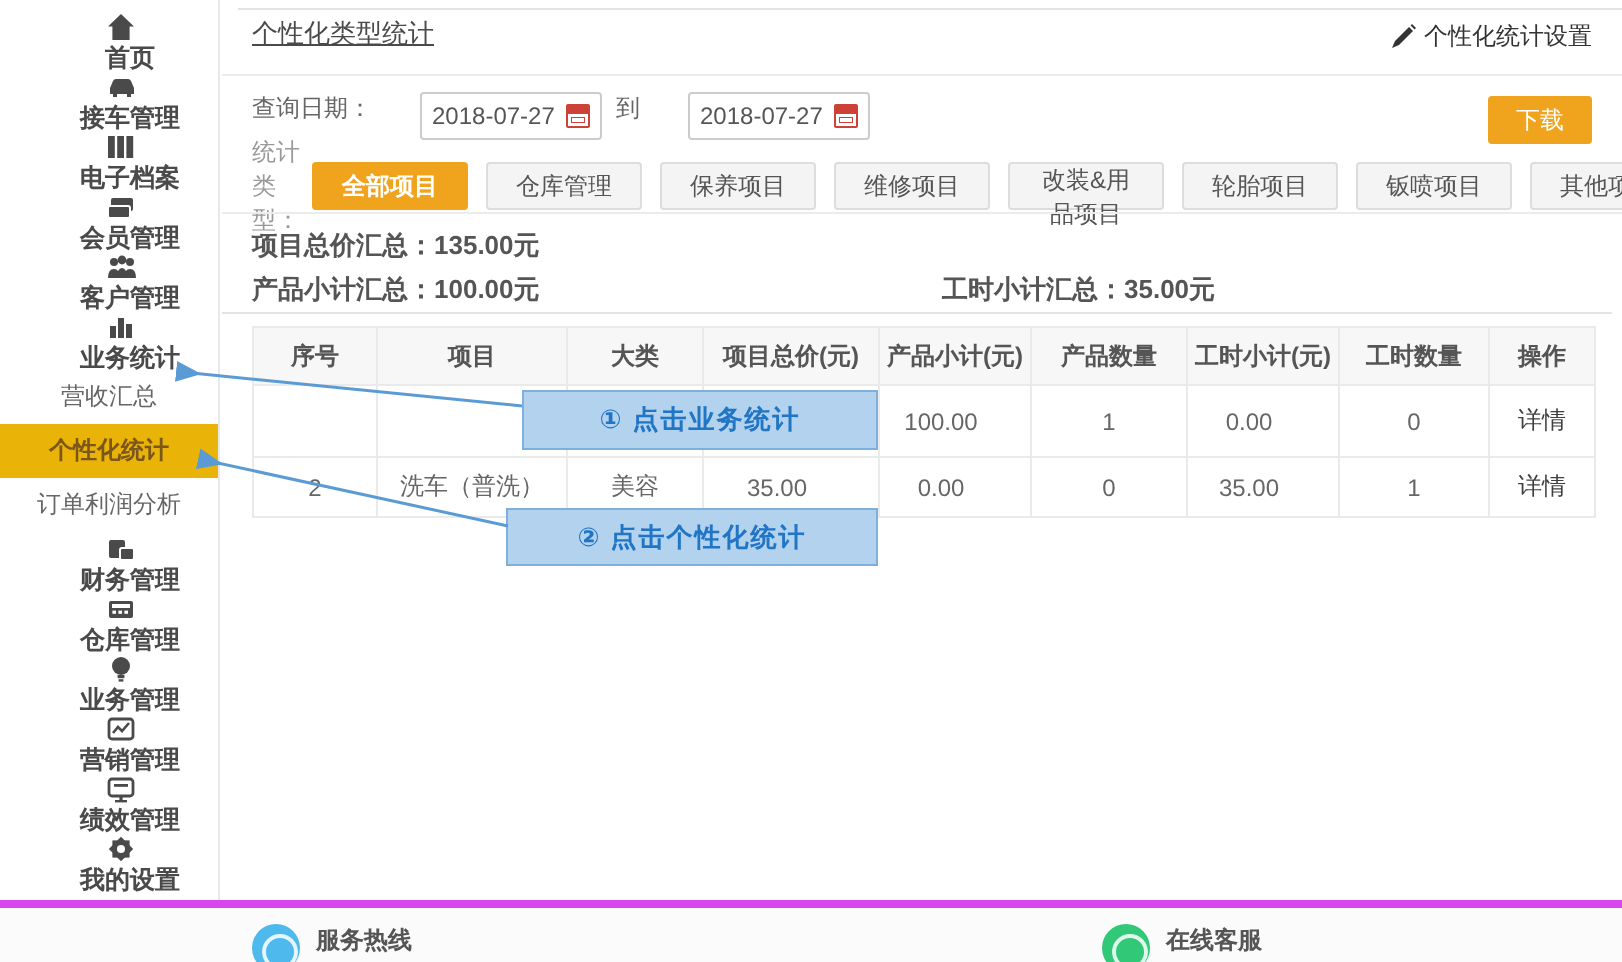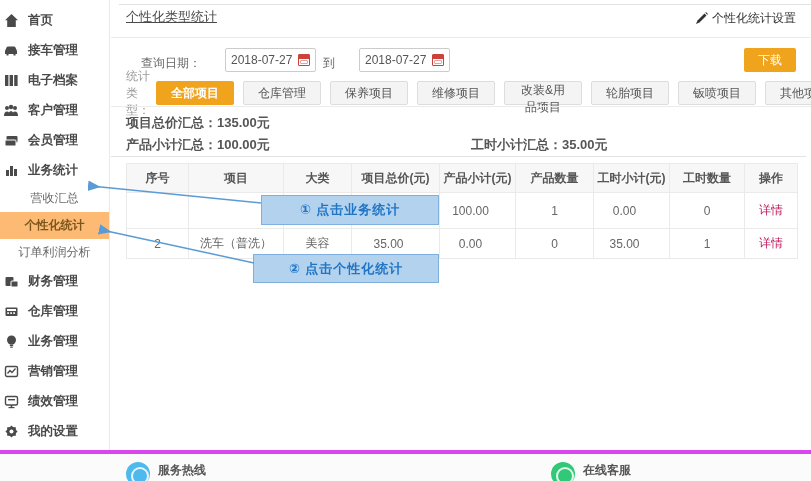--- a/index.html
+++ b/index.html
@@ -3,38 +3,38 @@
 <meta charset="utf-8">
 <style>
   * { margin:0; padding:0; box-sizing:border-box; }
   html,body { width:811px; height:481px; overflow:hidden; background:#fff;
     font-family:"Liberation Sans","DejaVu Sans",sans-serif; }
   body { position:relative; color:#555; }
 
   
   .sidebar { position:absolute; left:0; top:0; width:110px; height:450px;
     background:#fff; border-right:1px solid #e9e9e9; padding-top:5px; }
-  .nav-item { height:30px; display:flex; align-items:center; padding-left:3px;
-    font-size:12.5px; font-weight:bold; color:#4a4a4a; cursor:pointer; }
+  .nav-item { height:30px; display:flex; align-items:center; padding-left:21px;
+    font-size:12.5px; font-weight:bold; color:#4a4a4a; cursor:pointer;flex-direction:column; }
   .nav-item .ic { width:16px; height:15px; margin-right:9px; display:flex;
     align-items:center; justify-content:center; flex:0 0 16px; }
   .nav-item .ic svg { display:block; }
   .sub-item { height:27px; line-height:27px; text-align:center; font-size:12px;
     color:#666; cursor:pointer; }
-  .sub-item.active { background:#fdba74; color:#7c571c; font-weight:bold; }
+  .sub-item.active { background:#eab308; color:#7c571c; font-weight:bold; }
 
   
   .main { position:absolute; left:111px; top:0; width:700px; height:450px; background:#fff; }
   .topline { position:absolute; left:8px; right:0; top:4px; border-top:1px solid #e3e3e3; }
   .page-header { position:absolute; left:0; right:0; top:4px; height:34px; border-bottom:1px solid #ececec; }
   .page-title { position:absolute; left:15px; top:8px; font-size:13px; color:#4a4a4a;text-decoration:underline; }
   .settings-link { position:absolute; right:15px; top:10px; font-size:12px; color:#333;
     display:flex; align-items:center; gap:4px; cursor:pointer; }
 
-  .query-row { position:absolute; left:30px; top:46px; height:26px; display:flex; align-items:flex-end; font-size:12px; color:#666; }
+  .query-row { position:absolute; left:15px; top:46px; height:26px; display:flex; align-items:flex-start; font-size:12px; color:#666; }
   .date-box { display:flex; align-items:center; border:1px solid #ccc; border-radius:2px;
     height:24px; padding:0 5px; margin:0 7px 0 24px; background:#fff; }
   .date-box input { border:none; outline:none; width:64px; font-size:12px; color:#555;
     font-family:"Liberation Sans",sans-serif; background:transparent; }
   .cal { width:12px; height:12px; margin-left:3px; position:relative; border:1px solid #cc4238; border-radius:1px; background:#fff; }
   .cal::before { content:""; position:absolute; left:0; top:0; right:0; height:4px; background:#cc4238; }
   .cal::after { content:""; position:absolute; left:2px; top:6px; width:6px; height:2px;
     box-shadow:0 0 0 0.5px #cc4238; }
   .download-btn { position:absolute; right:15px; top:48px; width:52px; height:24px;
     background:#f0a31c; color:#fff; font-size:12px; border:none; border-radius:2px;
@@ -57,21 +57,21 @@
   .summary-sep { position:absolute; left:0; right:5px; top:156px; border-bottom:1px solid #e3e3e3; }
 
   
   table.data { position:absolute; left:15px; top:163px; width:671px;
     border-collapse:collapse; table-layout:fixed; font-size:12px; color:#666; }
   table.data th, table.data td { border:1px solid #eaeaea; text-align:center; }
   table.data th { background:#f7f7f7; color:#555; font-weight:bold; height:29px; }
   table.data tr.r0 td { height:36px; }
   table.data tr.r1 td { height:30px; }
   td.num { text-align:right; padding-right:14px; }
-  a.detail { color:#be185d; text-decoration:none; cursor:pointer; }
+  a.detail { color:#404040; text-decoration:none; cursor:pointer; }
 
   
   .callout { position:absolute; background:#b3d2ee; border:1px solid #7fb0dd;
     color:#2175c5; font-size:13px; font-weight:bold; display:flex; align-items:center;
     justify-content:center; letter-spacing:1px; }
   #callout1 { left:261px; top:195px; width:178px; height:30px; }
   #callout2 { left:253px; top:254px; width:186px; height:29px; }
   #arrows { position:absolute; left:0; top:0; width:811px; height:481px; pointer-events:none; }
 
   
@@ -115,37 +115,37 @@
         <svg width="15" height="15">
           <rect class="icsvg" x="1" y="2" width="3.4" height="11"></rect>
           <rect class="icsvg" x="5.6" y="2" width="3.4" height="11"></rect>
           <rect class="icsvg" x="10.2" y="2" width="3.4" height="11"></rect>
         </svg>
       </span>
     <span>电子档案</span>
   </div>
   <div class="nav-item">
     <span class="ic">
+        <svg width="15" height="15">
+          <rect class="icsvg" x="2.5" y="3" width="11" height="6.5" rx="1"></rect>
+          <rect class="icsvg" x="1" y="7" width="11" height="6" rx="1" style="stroke:#fff;stroke-width:1"></rect>
+        </svg>
+      </span>
+    <span>会员管理</span>
+  </div>
+  <div class="nav-item">
+    <span class="ic">
         <svg width="16" height="15">
           <circle class="icsvg" cx="4" cy="5" r="2"></circle>
           <circle class="icsvg" cx="12" cy="5" r="2"></circle>
           <circle class="icsvg" cx="8" cy="4" r="2.2"></circle>
           <path class="icsvg" d="M1 13 Q1 8.5 4 8.5 Q5.5 8.5 6 9.5 Q6.8 8 8 8 Q9.2 8 10 9.5 Q10.5 8.5 12 8.5 Q15 8.5 15 13 Z"></path>
         </svg>
       </span>
     <span>客户管理</span>
-  </div>
-  <div class="nav-item">
-    <span class="ic">
-        <svg width="15" height="15">
-          <rect class="icsvg" x="2.5" y="3" width="11" height="6.5" rx="1"></rect>
-          <rect class="icsvg" x="1" y="7" width="11" height="6" rx="1" style="stroke:#fff;stroke-width:1"></rect>
-        </svg>
-      </span>
-    <span>会员管理</span>
   </div>
   <div class="nav-item">
     <span class="ic">
         <svg width="15" height="15">
           <rect class="icsvg" x="2" y="7" width="3" height="6"></rect>
           <rect class="icsvg" x="6" y="3" width="3" height="10"></rect>
           <rect class="icsvg" x="10" y="6" width="3" height="7"></rect>
         </svg>
       </span>
     <span>业务统计</span>

